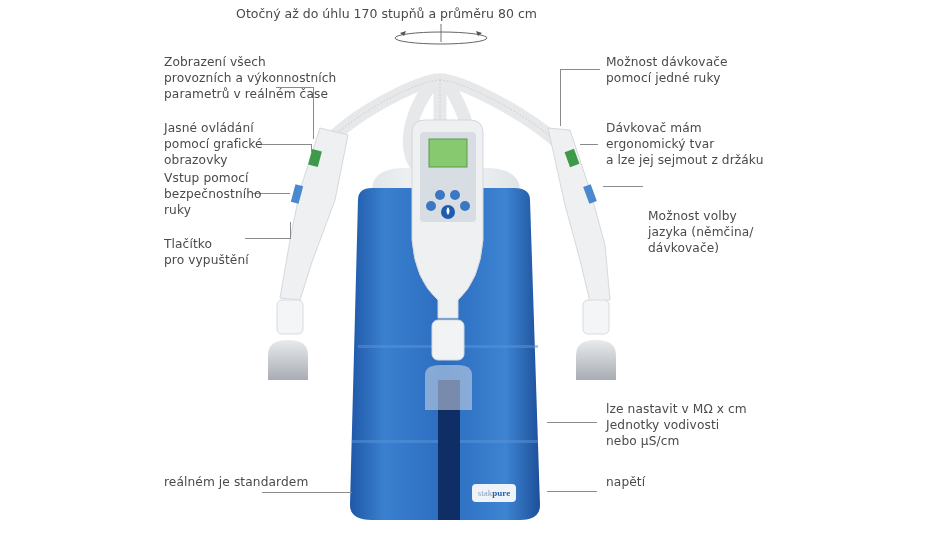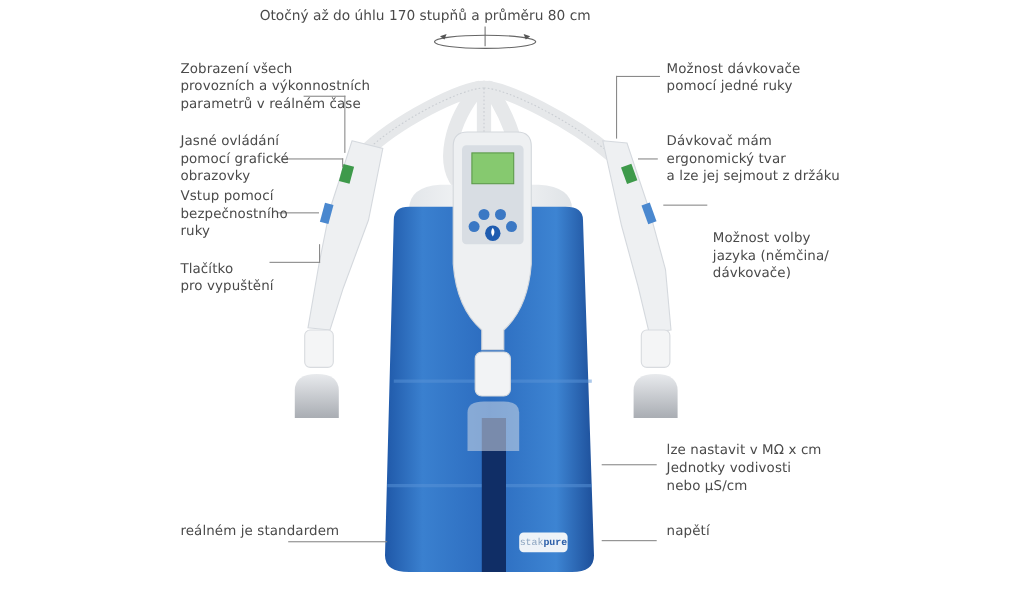--- a/index.html
+++ b/index.html
@@ -4,21 +4,21 @@
 <style>
   html, body { margin:0; padding:0; background:#ffffff; }
   body { width:936px; height:535px; position:relative; overflow:hidden;
          font-family:"DejaVu Sans", "Liberation Sans", sans-serif; }
   .label { position:absolute; color:#4a4a4a; font-size:12.2px; line-height:16px; white-space:nowrap; letter-spacing:0.1px; }
   .label span { display:block; }
   .line { position:absolute; background:#8a8a8a; }
   svg.device { position:absolute; left:0; top:0; }
   .title { position:absolute; left:0; width:773px; top:6px; text-align:center; color:#4a4a4a; font-size:12.5px; }
   .brand { position:absolute; left:472px; top:484px; width:44px; height:18px; background:#eef3f8; border-radius:4px;
-           font-size:9px; line-height:18px; text-align:center; color:#8aa3bf; font-family:Liberation Mono, monospace; }
+           font-size:9px; line-height:18px; text-align:center; color:#8aa3bf; font-family:Liberation Serif, serif; }
   .brand b { color:#2b5ea8; font-weight:bold; }
 </style>
 </head>
 <body>
 
 <svg class="device" width="936" height="535" viewBox="0 0 936 535">
   <defs>
     <linearGradient id="blueBody" x1="0" x2="1" y1="0" y2="0">
       <stop offset="0" stop-color="#1f58a8"></stop>
       <stop offset="0.18" stop-color="#3a80cf"></stop>

